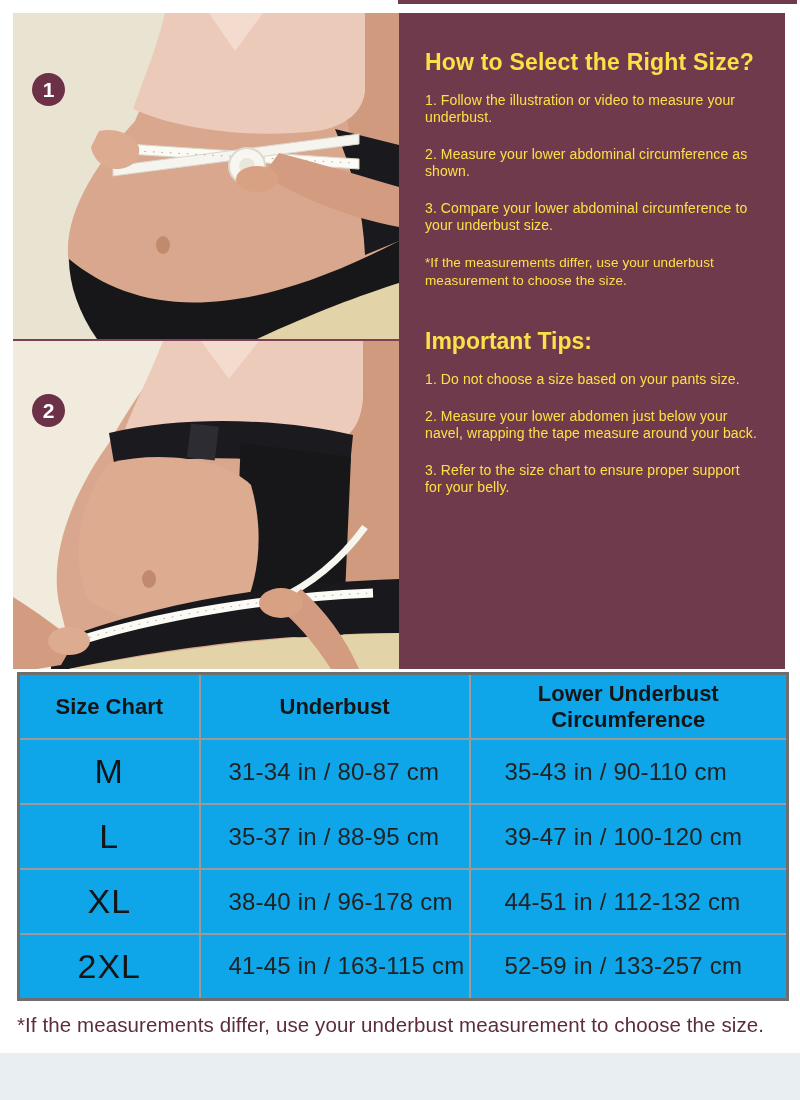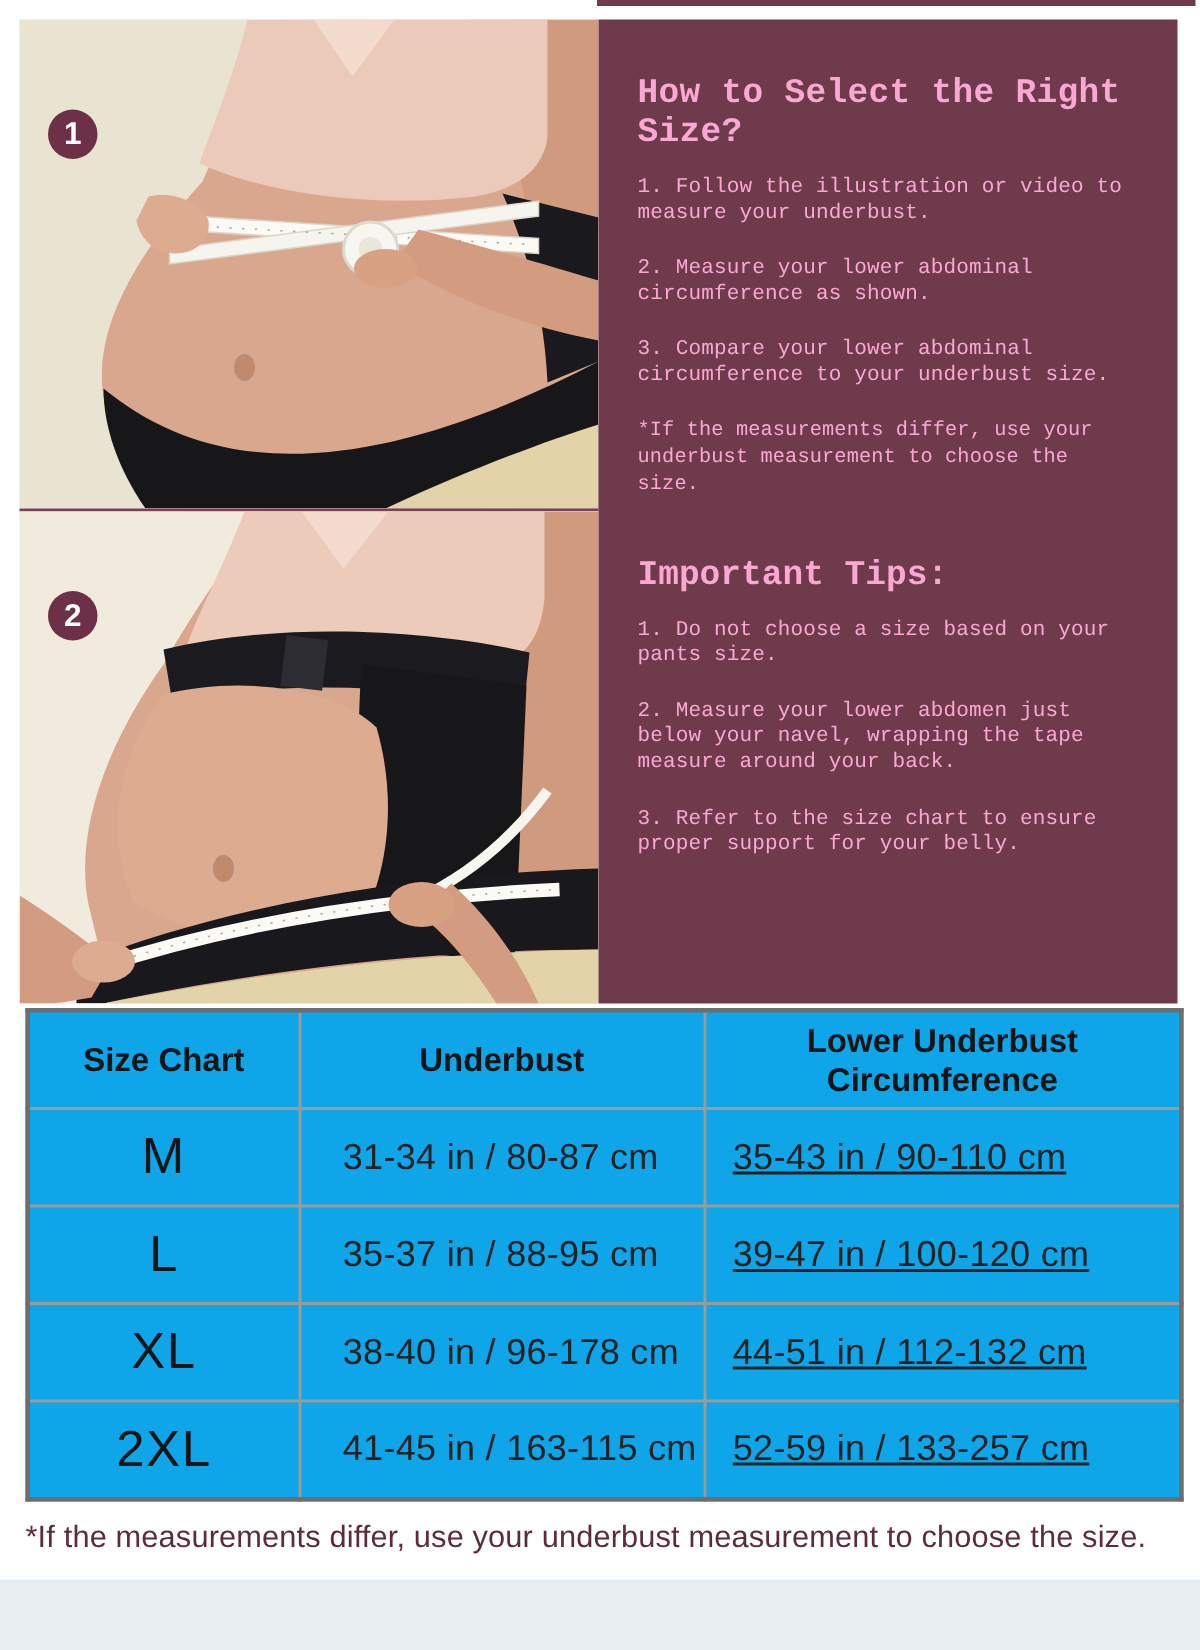--- a/index.html
+++ b/index.html
@@ -20,42 +20,42 @@
     background:#6d3147;color:#fff;display:flex;align-items:center;justify-content:center;
     font-size:21px;font-weight:bold;z-index:5;
   }
   .badge-1{top:60px;}
   .badge-2{top:53px;}
   .photo svg{display:block;}
 
   
   .panel{
     position:absolute;left:399px;top:13px;width:386px;height:656px;background:#6f3a4c;
-    color:#f9a8d4;box-sizing:border-box;padding:36px 26px 0 26px;font-family:Liberation Mono, monospace;
+    color:#fde047;box-sizing:border-box;padding:36px 26px 0 26px;
   }
   .panel-title{font-size:23px;font-weight:bold;letter-spacing:.2px;margin:0 0 16px 0;}
   .panel-step{font-size:14px;line-height:1.22;margin:0 0 20px 0;letter-spacing:.1px;}
   .panel-note{font-size:13.5px;line-height:1.3;margin:0;letter-spacing:.1px;}
   .tips-title{font-size:23px;font-weight:bold;margin:38px 0 16px 0;}
 
   
   table.size-table{
     position:absolute;left:17px;top:672px;width:769px;border-collapse:collapse;
     background:#0ea5e9;table-layout:fixed;
   }
   table.size-table{border:3px solid #6e6e6e;}
   .size-table th,.size-table td{border:2px solid #9b9b9b;color:#151515;}
   .size-table th{font-size:22px;font-weight:bold;text-align:center;height:61px;line-height:1.15;}
   .col-size{width:181px;}
   .col-under{width:270px;}
   .col-abd{width:318px;}
   td.size-cell{font-size:34px;font-weight:400;text-align:center;letter-spacing:1px;}
   td.meas-cell{font-size:24px;text-align:left;letter-spacing:.2px;color:#222;}
   td.meas-under{padding-left:28px;}
-  td.meas-abd{padding-left:18px;text-decoration:underline;}
+  td.meas-abd{padding-left:34px;}
   tr.data-row{height:65px;}
 
   
   .footer-note{
     position:absolute;left:17px;top:1013px;width:770px;
     font-size:20.5px;color:#5d2c3c;letter-spacing:.1px;
   }
   .bottom-strip{position:absolute;left:0;top:1053px;width:800px;height:47px;background:#e9eef2;}
 </style>
 </head>

